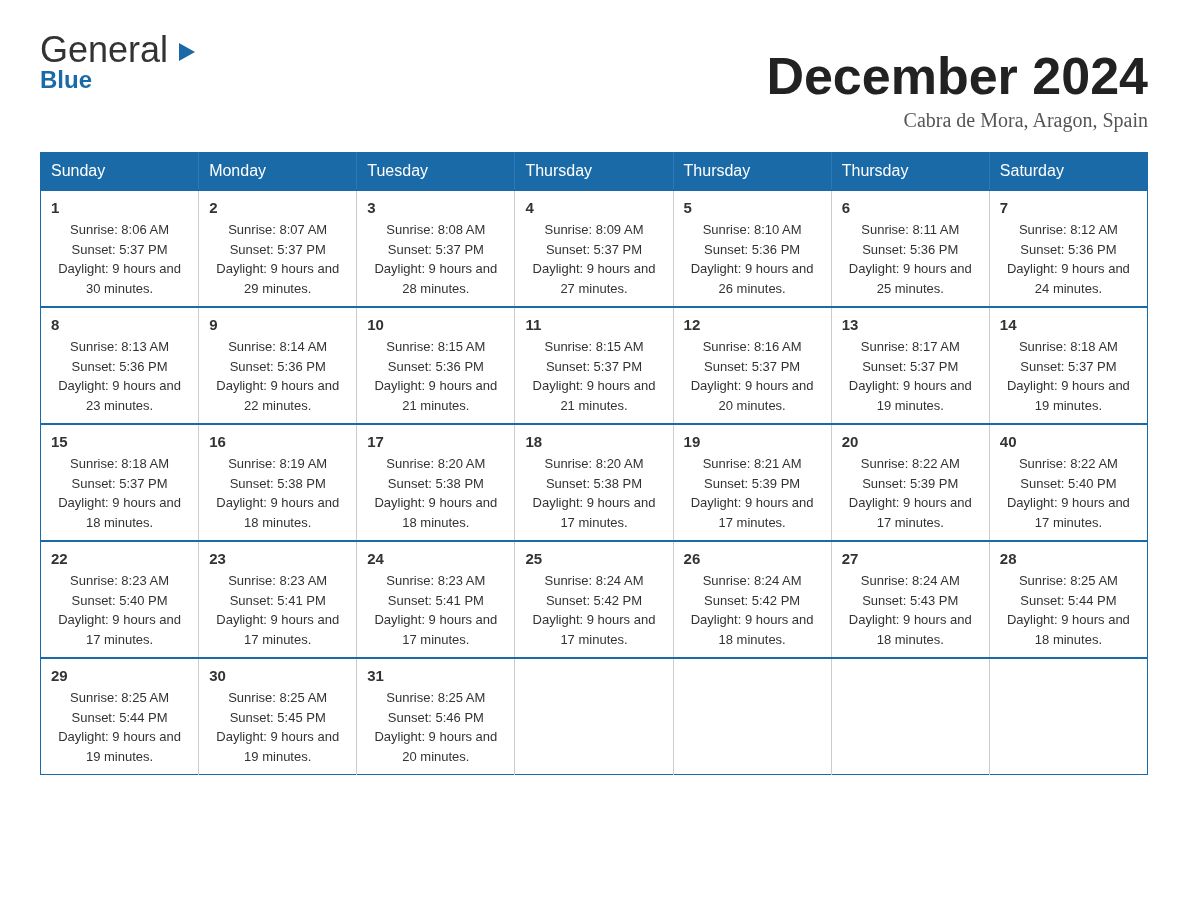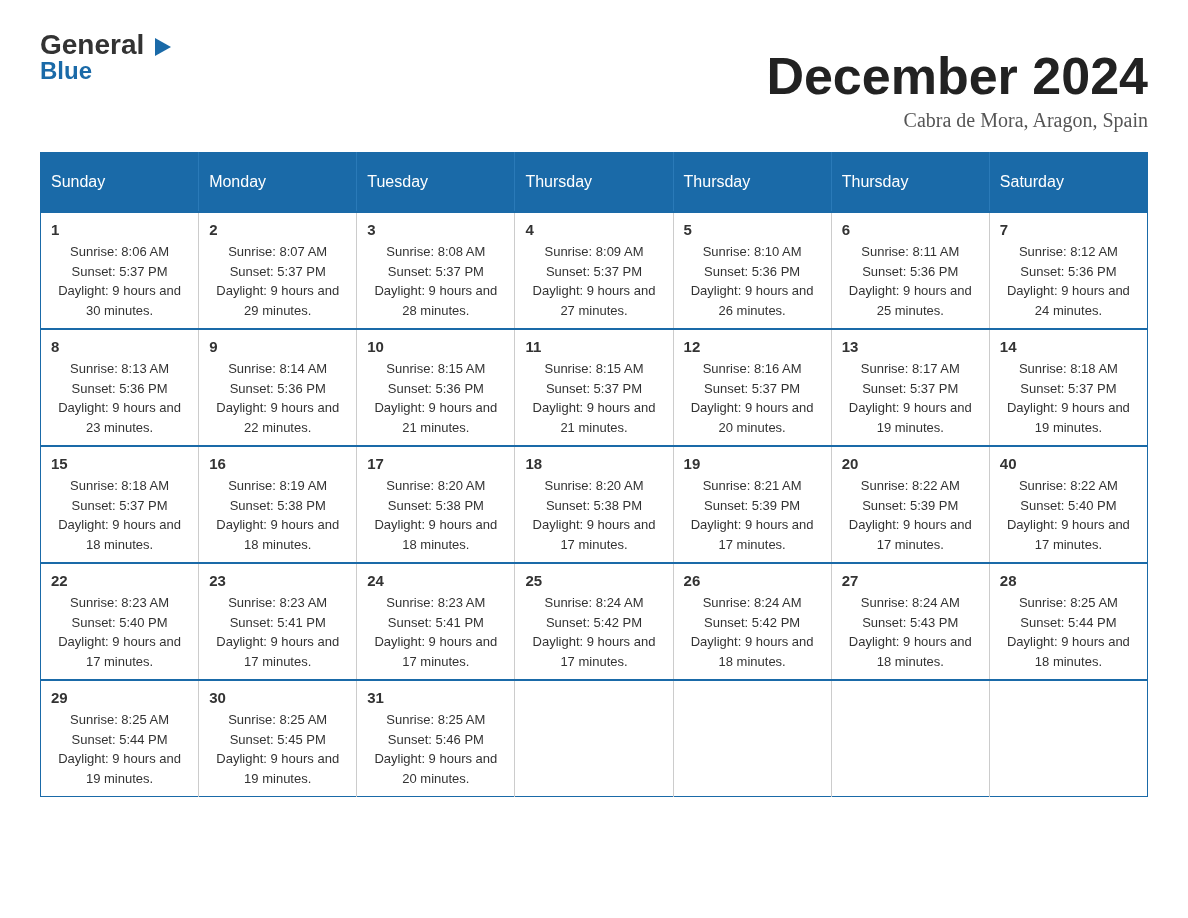--- a/index.html
+++ b/index.html
@@ -42,21 +42,21 @@
       border-collapse: collapse;
       border: 1px solid #1a6aa8;
     }
     thead tr {
       background-color: #1a6aa8;
     }
     thead th {
       color: #ffffff;
       font-size: 16px;
       font-weight: normal;
-      padding: 20px 10px;
+      padding: 9px 10px;
       text-align: left;
       border-right: 1px solid #2a7ab8;
     }
     thead th:last-child {
       border-right: none;
     }
     tbody tr {
       border-top: 2px solid #1a6aa8;
     }
     tbody td {
@@ -81,21 +81,21 @@
       font-size: 13px;
       line-height: 1.5;
       text-align: center;
     }
   </style>
 </head>
 <body>
 
 <div class="header">
   <div class="logo">
-    <div style="font-size:28px; font-weight:bold; color:#333; line-height:1.1;">
+    <div style="font-size:36px; font-weight:normal; color:#333; line-height:1.1;">
       <span style="color:#333;">General</span><span style="display:inline-block; width:0; height:0; border-left:9px solid transparent; border-right:0px solid transparent; border-bottom:0px solid transparent; border-top:0; position:relative;">
         <svg width="16" height="18" viewBox="0 0 16 18" style="display:inline-block; vertical-align:middle; margin-left:2px;">
             <polygon points="0,0 16,9 0,18" fill="#1a6aa8"></polygon>
           </svg>
       </span>
     </div>
     <div style="color:#1a6aa8; font-size:24px; font-weight:bold; margin-top:-4px;">Blue</div>
   </div>
   <div class="title-area">
     <div class="month-title">December 2024</div>

